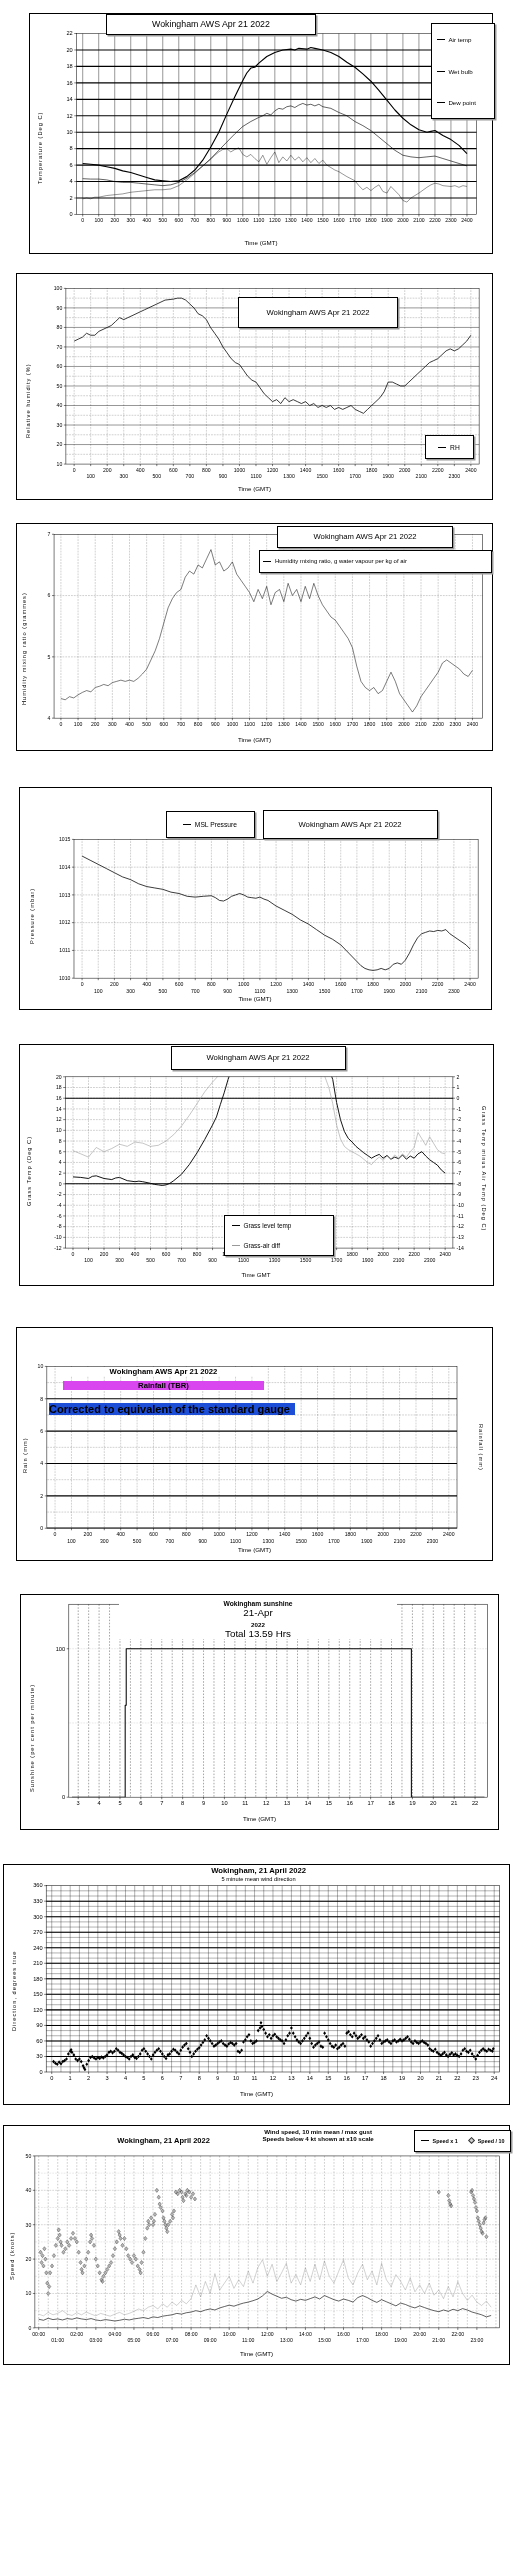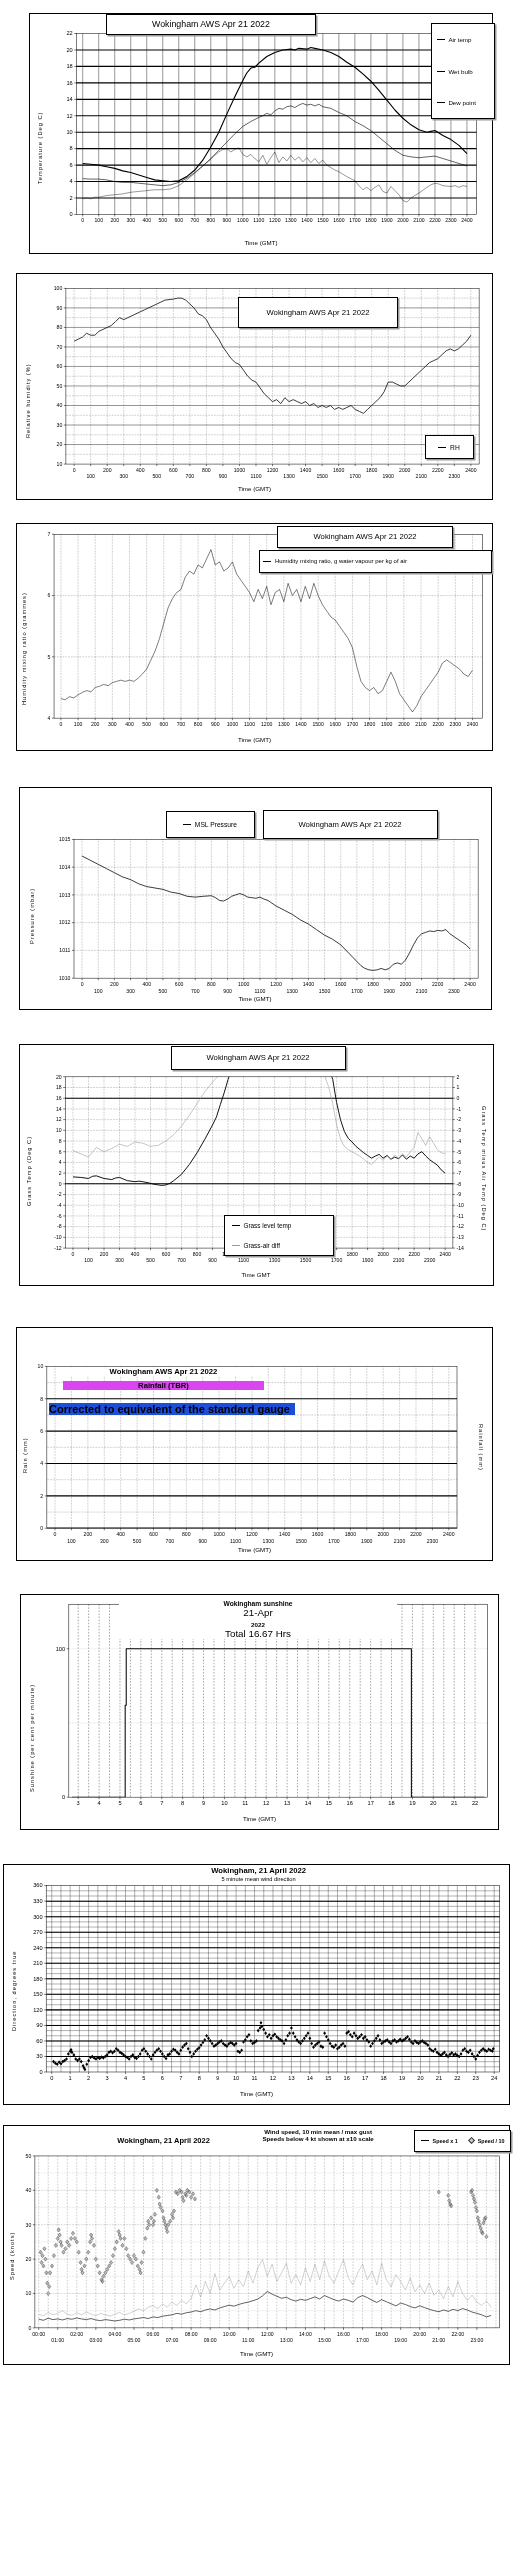--- a/index.html
+++ b/index.html
@@ -939,21 +939,21 @@
         <text x="873.8802992518703" y="409" text-anchor="middle" font-size="11">22</text>
         <line x1="88" x2="92" y1="394" y2="394" stroke="#000" stroke-width="1"></line>
         <text x="85" y="397.5" text-anchor="end" font-size="11">0</text>
         <line x1="88" x2="92" y1="104.76923076923077" y2="104.76923076923077" stroke="#000" stroke-width="1"></line>
         <text x="85" y="108.26923076923077" text-anchor="end" font-size="11">100</text>
       </svg>
     <div class="p7-block">
       <div class="p7-l1">Wokingham sunshine</div>
       <div class="p7-l2">21-Apr</div>
       <div class="p7-l3">2022</div>
-      <div class="p7-l4">Total 16.67 Hrs</div>
+      <div class="p7-l4">Total 13.59 Hrs</div>
     </div>
     <div class="ylab p7-ylab">Sunshine (per cent per minute)</div>
     <div class="xlab">Time (GMT)</div>
   </section>
 
   <section class="panel p8">
     <svg viewBox="0 0 981 463" preserveAspectRatio="none">
         <clipPath id="cp7">
           <rect x="82" y="40" width="881" height="361"></rect>
         </clipPath>

